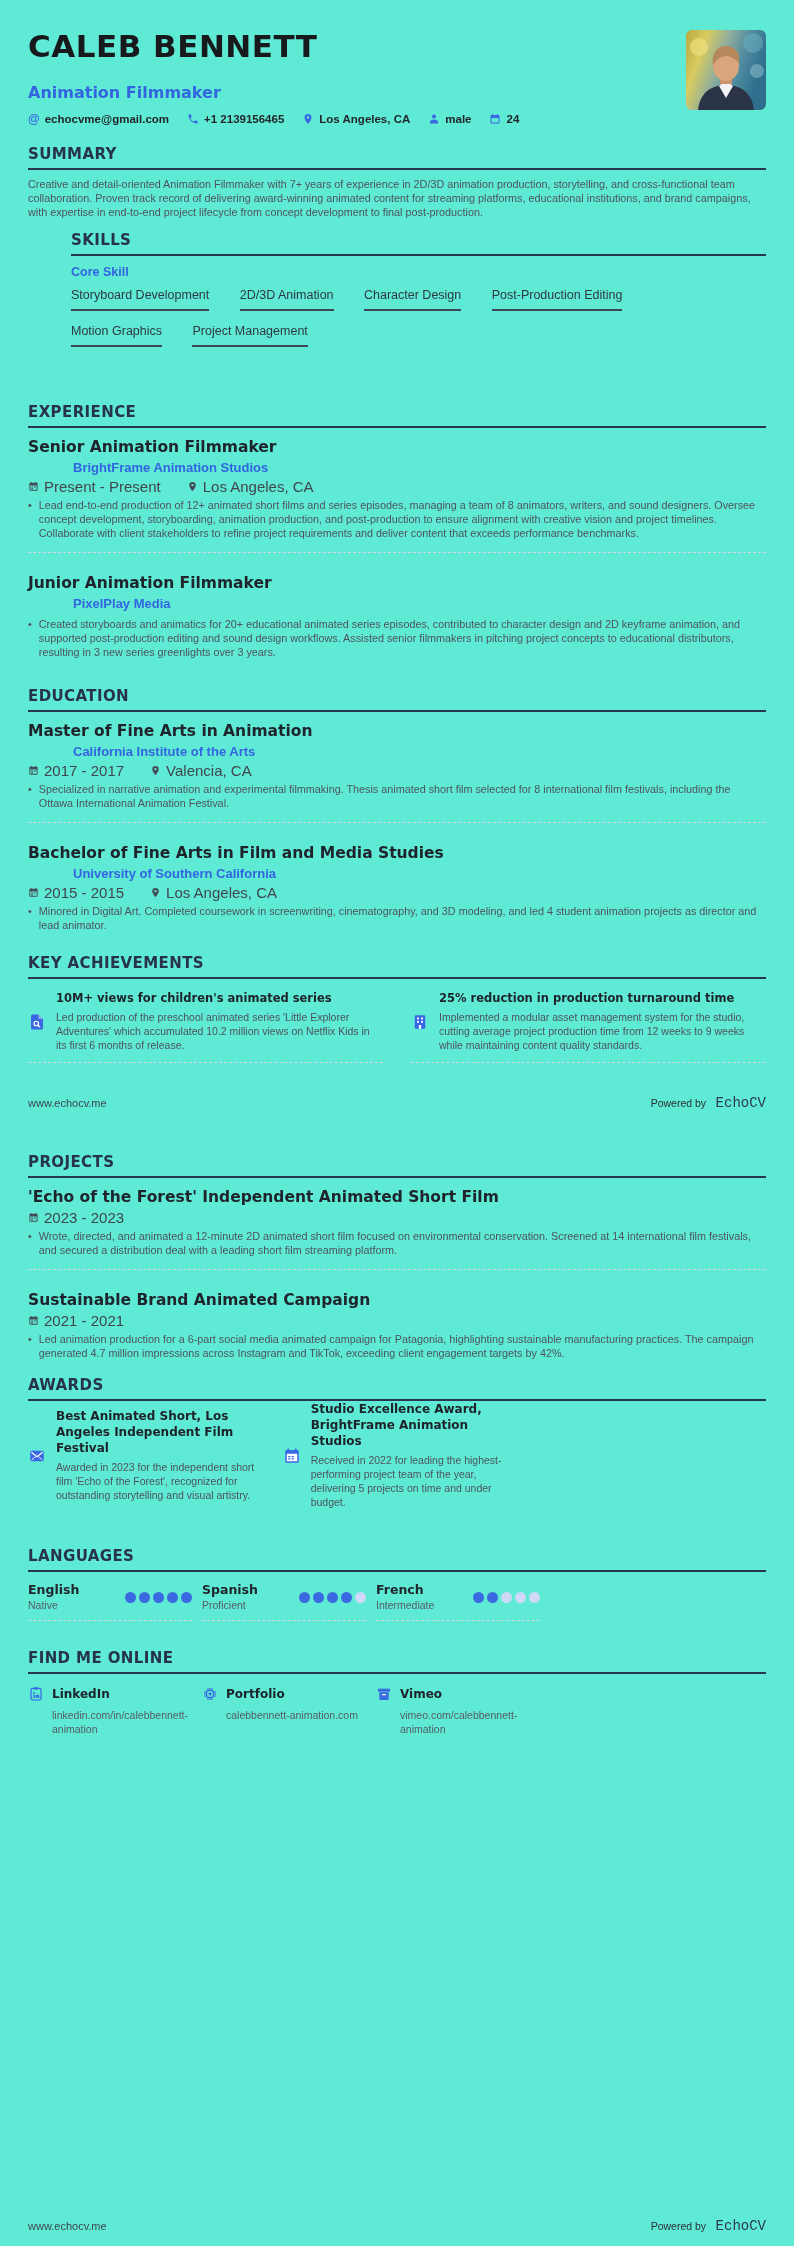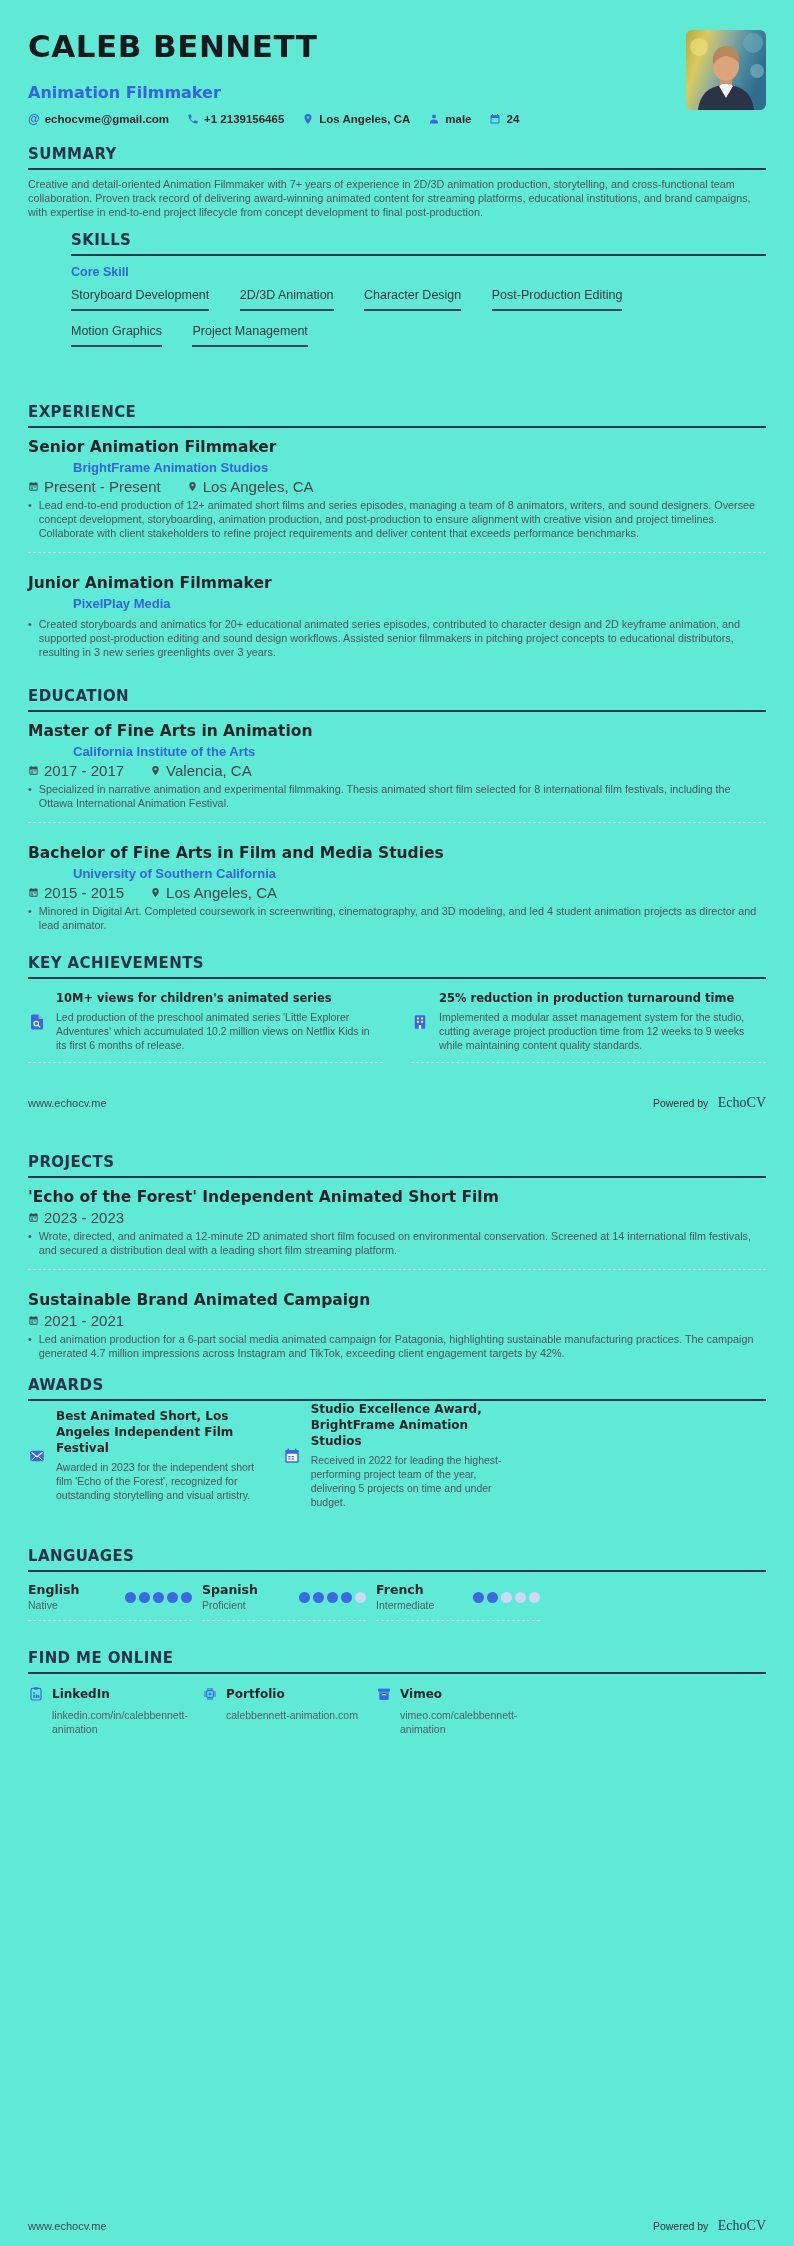--- a/index.html
+++ b/index.html
@@ -86,21 +86,21 @@
   .online-head .icon-box svg { display:block; }
   .online-label { font-family:"DejaVu Sans", sans-serif; font-weight:bold; font-size:12px; line-height:16px; color:#1d222b; }
   .online-url { margin-top:6px; margin-left:24px; font-size:10.5px; line-height:14px; color:#565c66;
                 overflow-wrap:anywhere; max-width:150px; }
 
   
   .footer { position:absolute; left:28px; right:28px; bottom:12px; display:flex;
             justify-content:space-between; align-items:baseline; }
   .f-site { font-size:11px; color:#3f4753; }
   .f-powered { font-size:10.5px; color:#2b2f38; }
-  .f-brand { font-family:Liberation Serif, serif; font-size:14px; color:#2c3850; margin-left:5px; }
+  .f-brand { font-family:Liberation Mono, monospace; font-size:14px; color:#2c3850; margin-left:5px; }
 </style>
 </head>
 <body>
 
 <div class="doc">
 
   <div class="page page1">
 
     <div class="hdr">
       <div class="name">CALEB BENNETT</div>

